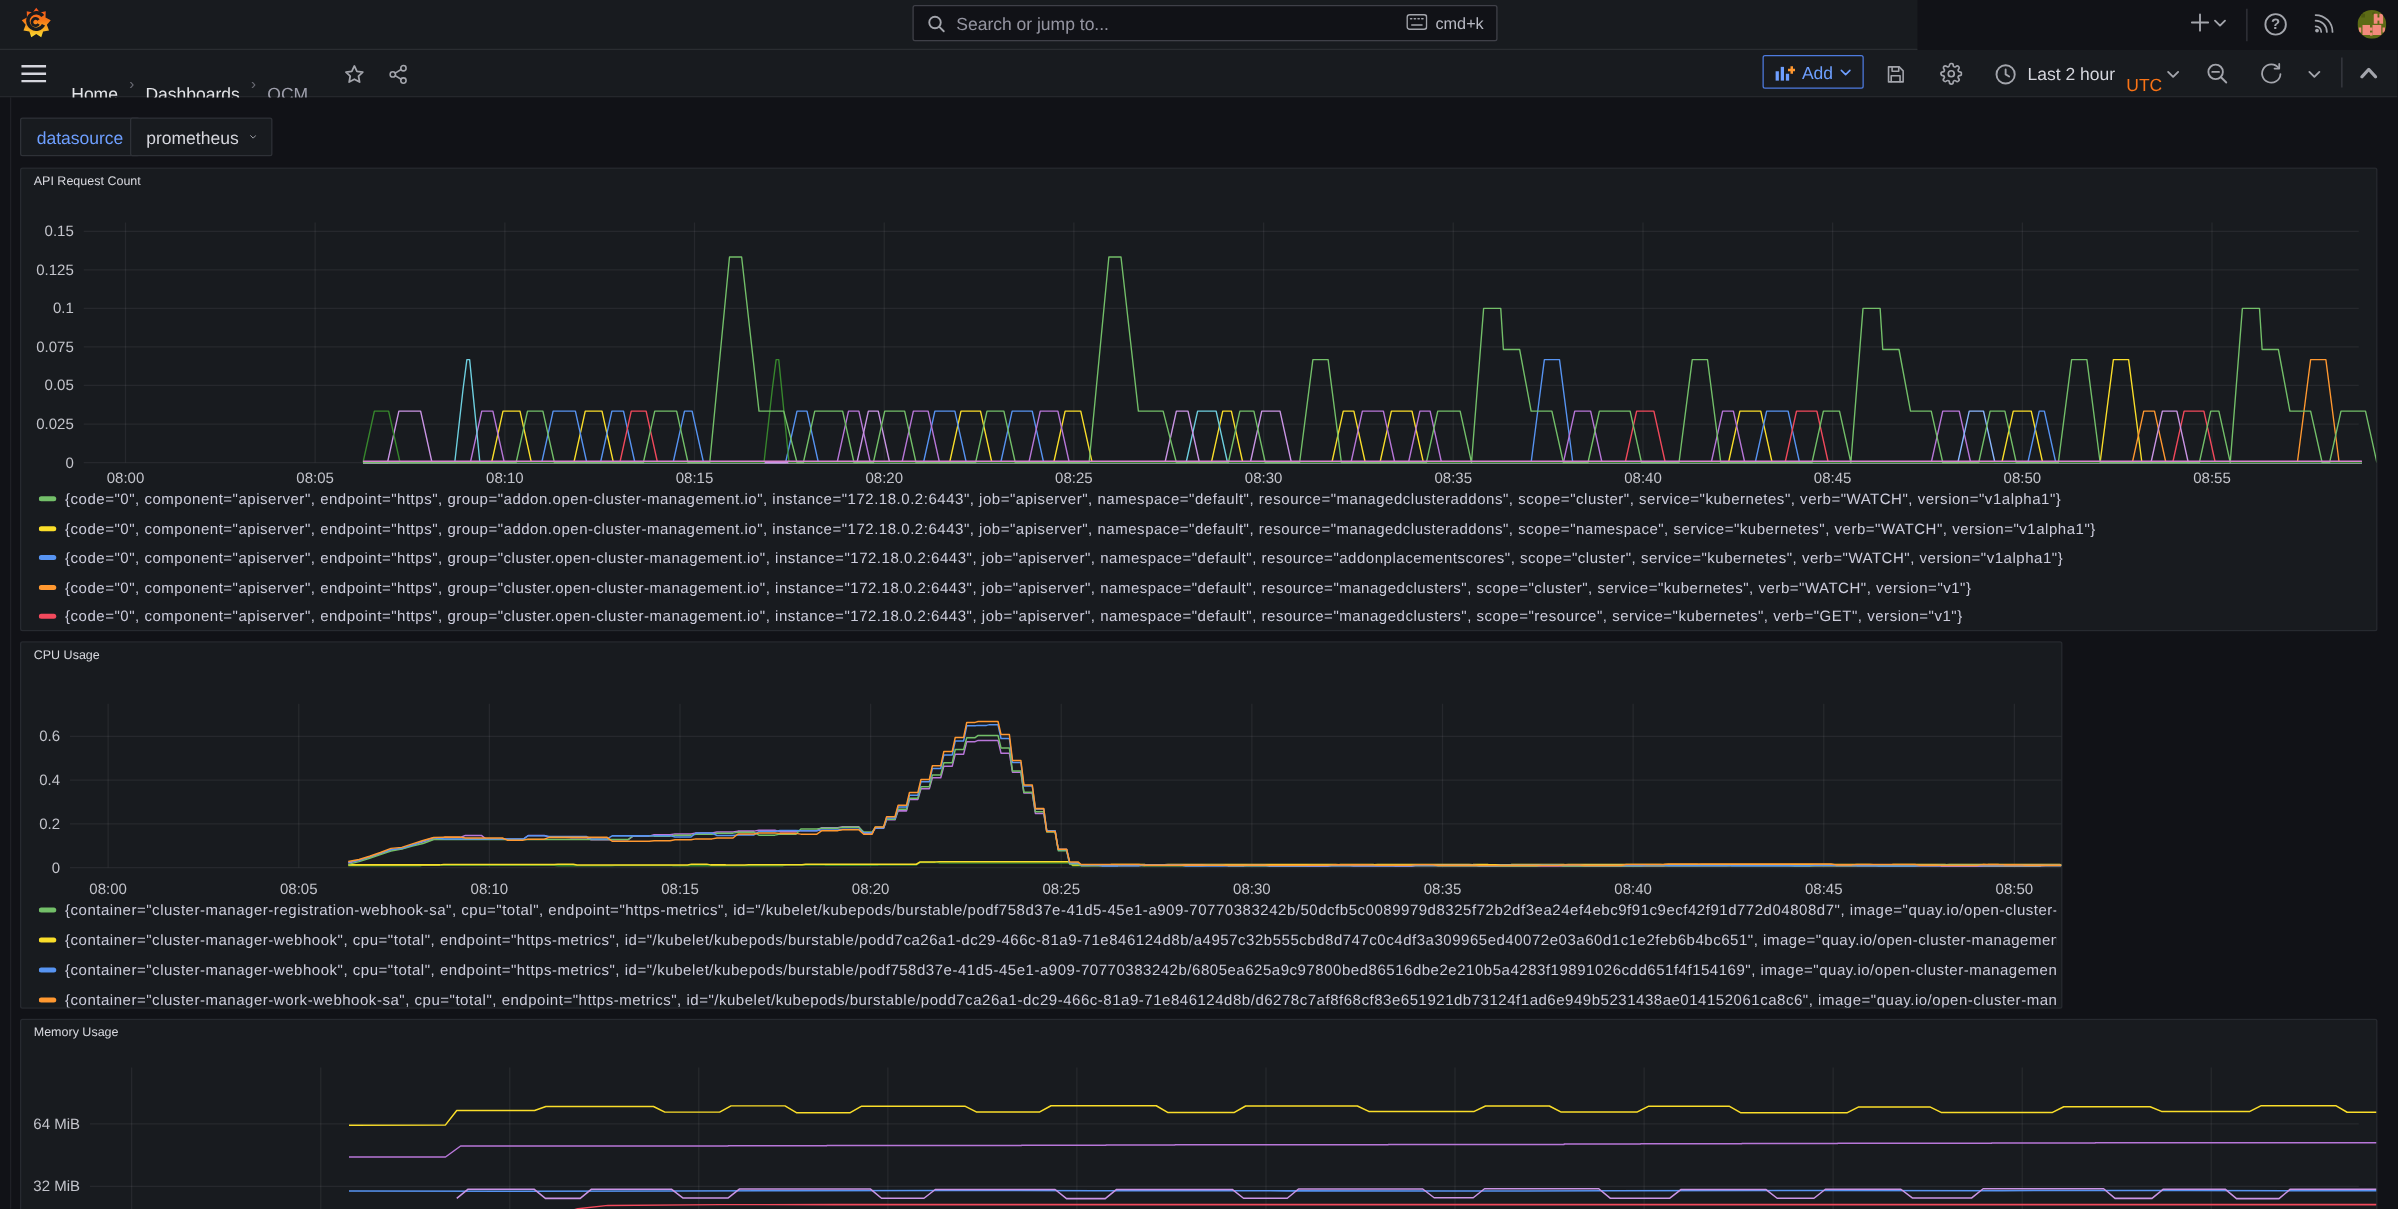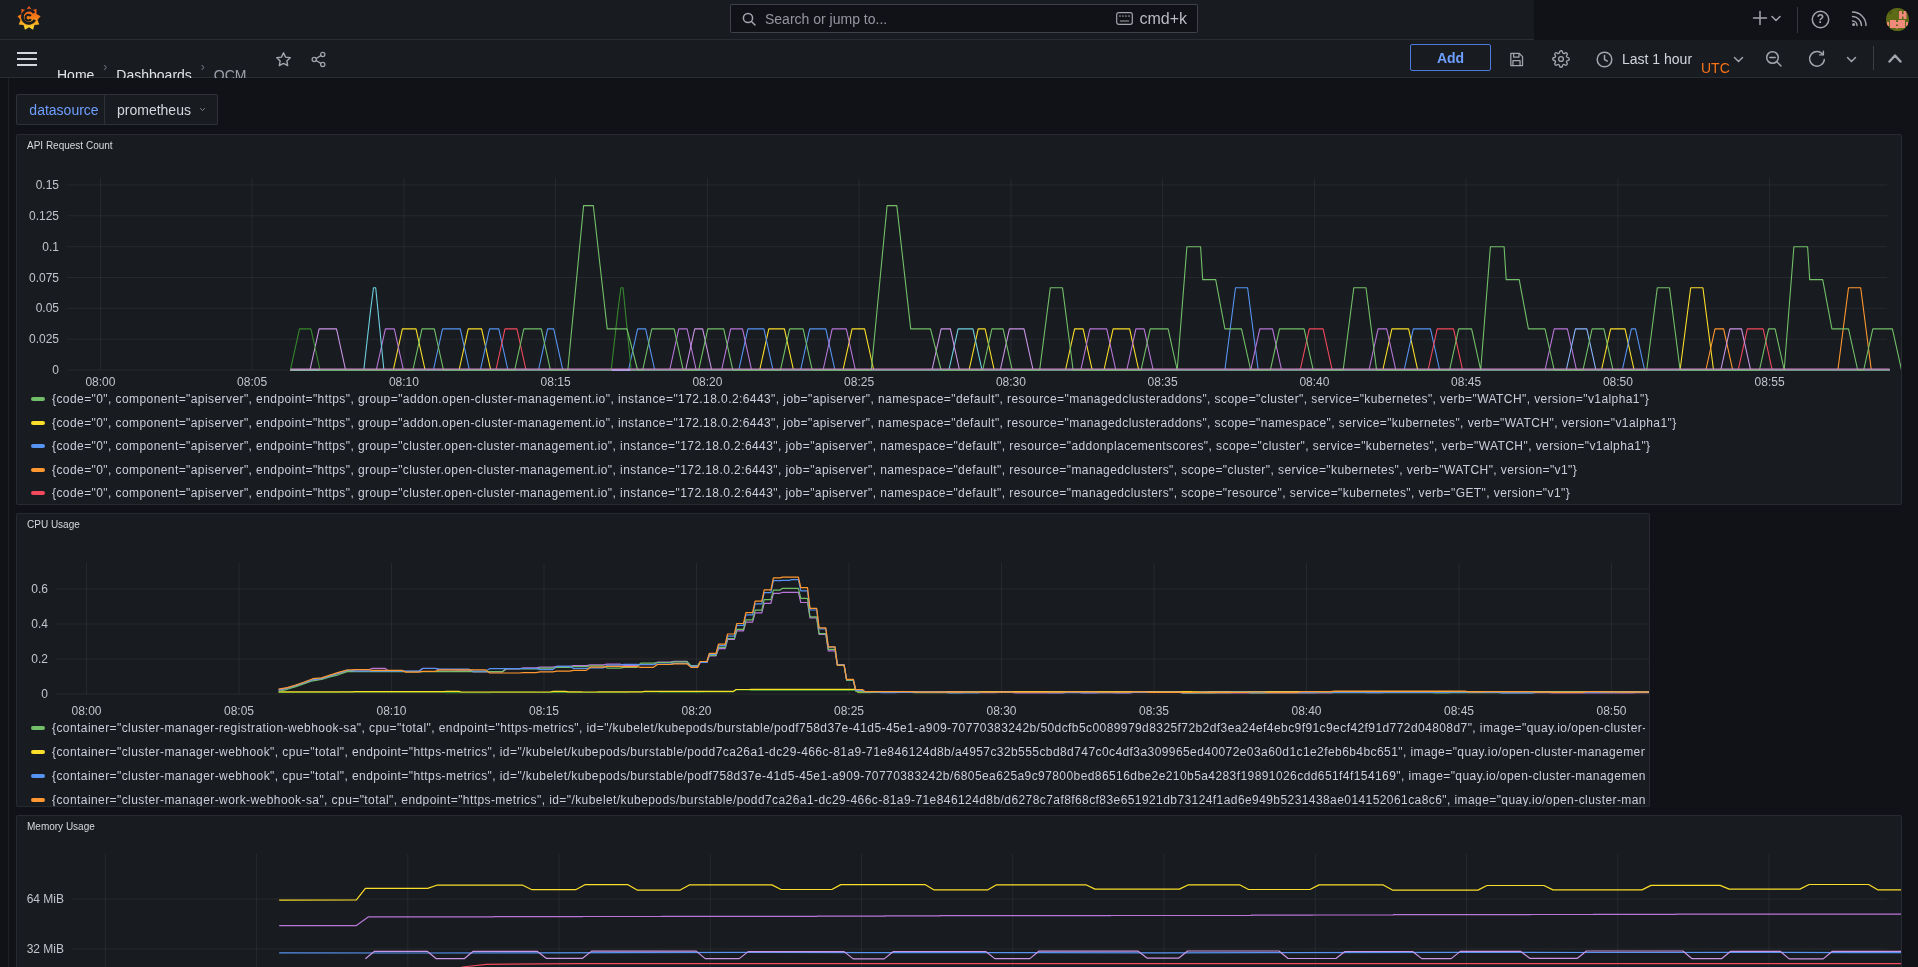--- a/index.html
+++ b/index.html
@@ -19,21 +19,21 @@
   display:flex; align-items:center; font-size:14px; font-weight:500; background:#181b1f; }
 .panel { position:absolute; background:#181b1f; border:1px solid rgba(204,204,220,0.09);
   border-radius:2px; overflow:hidden; }
 .ptitle { position:absolute; left:10px; top:5px; font-size:10px; font-weight:500; color:#d8d9df; }
 .lrow { position:absolute; left:14px; height:14px; display:flex; align-items:center;
   white-space:nowrap; overflow:hidden; right:4px; }
 .ldash { width:14px; height:4px; border-radius:2px; flex:none; margin-right:7px; }
 .ltxt { font-size:12px; color:#ccccdc; letter-spacing:0.42px; }
 .addbtn { position:absolute; left:1410px; top:4px; width:81px; height:27px;
   border:1px solid #4d7be0; border-radius:2px; display:flex; align-items:center;
-  justify-content:center; color:#6e9fff; font-size:14px; font-weight:700; gap:6px;flex-direction:column; }
+  justify-content:center; color:#6e9fff; font-size:14px; font-weight:400; gap:6px; }
 svg text { font-family:"Liberation Sans", sans-serif; }
 </style>
 </head>
 <body>
 
 <div class="topnav">
 
   <svg width="24" height="26" style="position:absolute;left:17px;top:5px" viewBox="0 0 24 26">
     <defs>
         <linearGradient id="glg" x1="0" y1="0" x2="0" y2="1">
@@ -46,21 +46,21 @@
     <path fill="none" stroke="#181b1f" stroke-width="2.8" d="M17.2 7.8 A6.6 6.6 0 1 0 17.8 14.8"></path>
     <path fill="none" stroke="#181b1f" stroke-width="2.2" d="M13.8 11 A2.9 2.9 0 1 0 13.9 14.2"></path>
   </svg>
 
   <div class="searchbox">
     <svg class="icon" width="16" height="16" viewBox="0 0 16 16" style="margin-right:8px">
       <circle cx="7" cy="7" r="4.6"></circle>
         <line x1="10.5" y1="10.5" x2="14" y2="14"></line>
       </svg>
     <span>Search or jump to...</span>
-    <span style="margin-left:auto;display:flex;align-items:center;gap:6px;color:#b9bac4;font-size:16px">
+    <span style="margin-left:auto;display:flex;gap:6px;color:#b9bac4;font-size:13px">
       <svg class="icon" width="17" height="13" viewBox="0 0 17 13" style="stroke-width:1.2">
           <rect x="0.7" y="0.7" width="15.6" height="11.6" rx="2"></rect>
           <line x1="3.4" y1="4" x2="4.4" y2="4"></line>
           <line x1="6.4" y1="4" x2="7.4" y2="4"></line>
           <line x1="9.4" y1="4" x2="10.4" y2="4"></line>
           <line x1="12.4" y1="4" x2="13.4" y2="4"></line>
           <line x1="4.4" y1="9" x2="12.6" y2="9"></line>
         </svg>
       cmd+k</span>
   </div>
@@ -156,21 +156,21 @@
       <path d="M7 20.2 V13.5 H17 V20.2"></path>
     </svg>
   <svg class="icon" width="18" height="18" viewBox="0 0 24 24" style="position:absolute;left:1552px;top:10px;stroke-width:1.8">
       <circle cx="12" cy="12" r="3.2"></circle>
       <path d="M19.4 15a1.7 1.7 0 0 0 .34 1.87l.06.06a2 2 0 1 1-2.83 2.83l-.06-.06a1.7 1.7 0 0 0-1.87-.34 1.7 1.7 0 0 0-1 1.55V21a2 2 0 1 1-4 0v-.09a1.7 1.7 0 0 0-1.1-1.55 1.7 1.7 0 0 0-1.87.34l-.06.06a2 2 0 1 1-2.83-2.83l.06-.06a1.7 1.7 0 0 0 .34-1.87 1.7 1.7 0 0 0-1.55-1H3a2 2 0 1 1 0-4h.09a1.7 1.7 0 0 0 1.55-1.1 1.7 1.7 0 0 0-.34-1.87l-.06-.06a2 2 0 1 1 2.83-2.83l.06.06a1.7 1.7 0 0 0 1.87.34h.09a1.7 1.7 0 0 0 1-1.55V3a2 2 0 1 1 4 0v.09a1.7 1.7 0 0 0 1 1.55 1.7 1.7 0 0 0 1.87-.34l.06-.06a2 2 0 1 1 2.83 2.83l-.06.06a1.7 1.7 0 0 0-.34 1.87v.09a1.7 1.7 0 0 0 1.55 1H21a2 2 0 1 1 0 4h-.09a1.7 1.7 0 0 0-1.55 1Z"></path>
     </svg>
   <svg class="icon" width="17" height="17" viewBox="0 0 17 17" style="position:absolute;left:1596px;top:11px">
       <circle cx="8.5" cy="8.5" r="7.3"></circle>
       <polyline points="8.5,4.5 8.5,8.5 11.3,10.2"></polyline>
     </svg>
-  <span style="position:absolute;left:1622px;top:11px;font-size:14px;font-weight:500;color:#d5d6dd">Last 1 hour</span>
+  <span style="position:absolute;left:1622px;top:11px;font-size:14px;font-weight:500;color:#d5d6dd">Last 2 hour</span>
   <span style="position:absolute;left:1701px;top:20px;font-size:14px;font-weight:400;color:#f97316">UTC</span>
   <svg class="icon" width="11" height="7" viewBox="0 0 10 7" style="position:absolute;left:1733px;top:16px">
       <polyline points="1,1.5 5,5.5 9,1.5"></polyline>
     </svg>
   <svg class="icon" width="18" height="18" viewBox="0 0 18 18" style="position:absolute;left:1765px;top:10px">
       <circle cx="7.5" cy="7.5" r="5.8"></circle>
       <line x1="11.8" y1="11.8" x2="16" y2="16"></line>
       <line x1="4.8" y1="7.5" x2="10.2" y2="7.5"></line>
     </svg>
   <svg class="icon" width="18" height="18" viewBox="0 0 24 24" style="position:absolute;left:1808px;top:10px;stroke-width:1.9">

